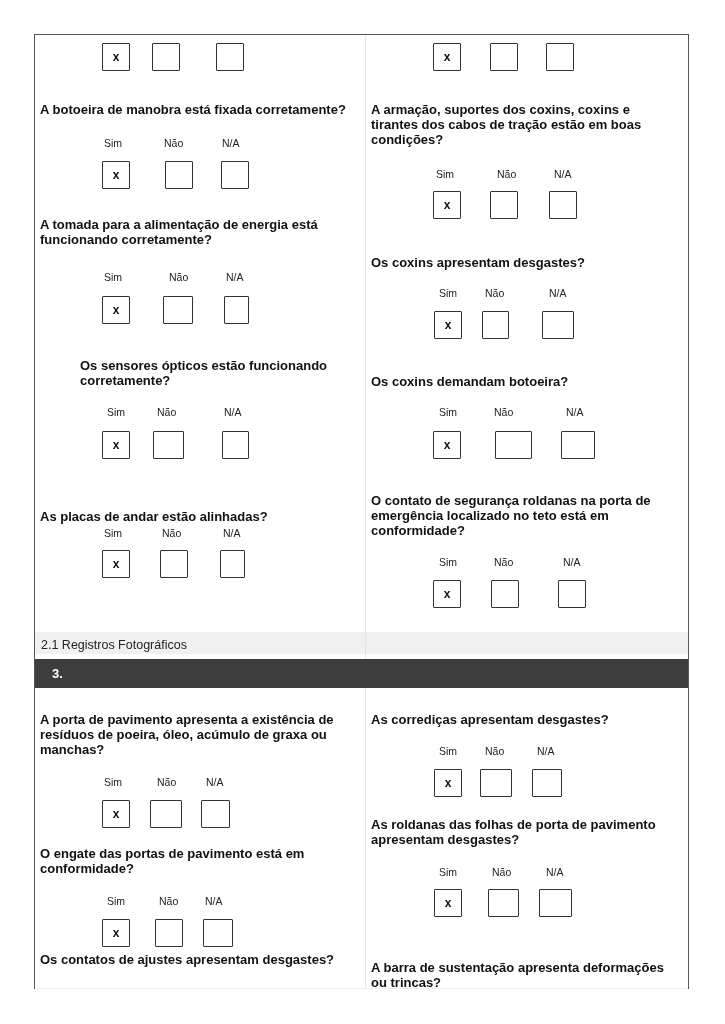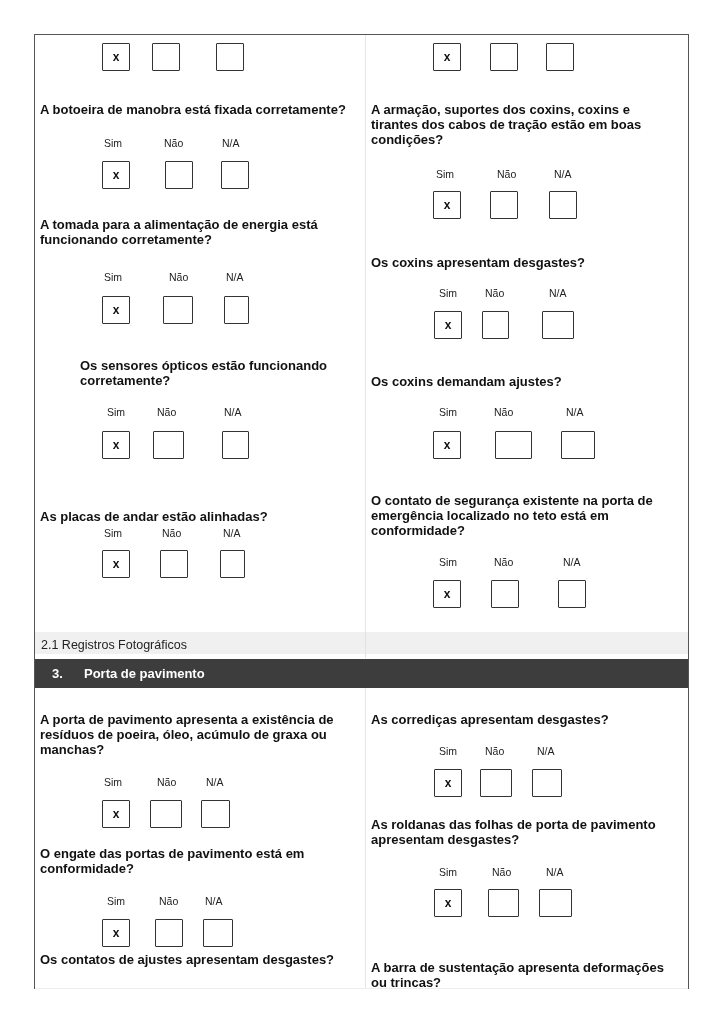--- a/index.html
+++ b/index.html
@@ -97,46 +97,45 @@
   <div class="q" style="left:371px;top:255px;width:300px;">Os coxins apresentam desgastes?</div>
   <div class="lbl" style="left:439px;top:287px;">Sim</div>
   <div class="lbl" style="left:485px;top:287px;">Não</div>
   <div class="lbl" style="left:549px;top:287px;">N/A</div>
   <div class="box" style="left:434px;top:311px;">x</div>
   <div class="box" style="left:482px;top:311px;width:27px;"></div>
   <div class="box" style="left:542px;top:311px;width:32px;"></div>
 </div>
 
 <div>
-  <div class="q" style="left:371px;top:374px;width:300px;">Os coxins demandam ajustes?</div>
+  <div class="q" style="left:371px;top:374px;width:300px;">Os coxins demandam botoeira?</div>
   <div class="lbl" style="left:439px;top:406px;">Sim</div>
   <div class="lbl" style="left:494px;top:406px;">Não</div>
   <div class="lbl" style="left:566px;top:406px;">N/A</div>
   <div class="box" style="left:433px;top:431px;">x</div>
   <div class="box" style="left:495px;top:431px;width:37px;"></div>
   <div class="box" style="left:561px;top:431px;width:34px;"></div>
 </div>
 
 <div>
-  <div class="q" style="left:371px;top:493px;width:310px;">O contato de segurança existente na porta de emergência localizado no teto está em conformidade?</div>
+  <div class="q" style="left:371px;top:493px;width:310px;">O contato de segurança roldanas na porta de emergência localizado no teto está em conformidade?</div>
   <div class="lbl" style="left:439px;top:556px;">Sim</div>
   <div class="lbl" style="left:494px;top:556px;">Não</div>
   <div class="lbl" style="left:563px;top:556px;">N/A</div>
   <div class="box" style="left:433px;top:580px;">x</div>
   <div class="box" style="left:491px;top:580px;"></div>
   <div class="box" style="left:558px;top:580px;"></div>
 </div>
 
 <div class="subsection">
   <span>2.1 Registros Fotográficos</span>
   <div class="sub-divider"></div>
 </div>
 <div class="section-header">
   <span class="num">3.</span>
-  <span class="title">Porta de pavimento</span>
 </div>
 
 <div>
   <div class="q" style="left:40px;top:712px;width:320px;">A porta de pavimento apresenta a existência de resíduos de poeira, óleo, acúmulo de graxa ou manchas?</div>
   <div class="lbl" style="left:104px;top:776px;">Sim</div>
   <div class="lbl" style="left:157px;top:776px;">Não</div>
   <div class="lbl" style="left:206px;top:776px;">N/A</div>
   <div class="box" style="left:102px;top:800px;">x</div>
   <div class="box" style="left:150px;top:800px;width:32px;"></div>
   <div class="box" style="left:201px;top:800px;width:29px;"></div>

